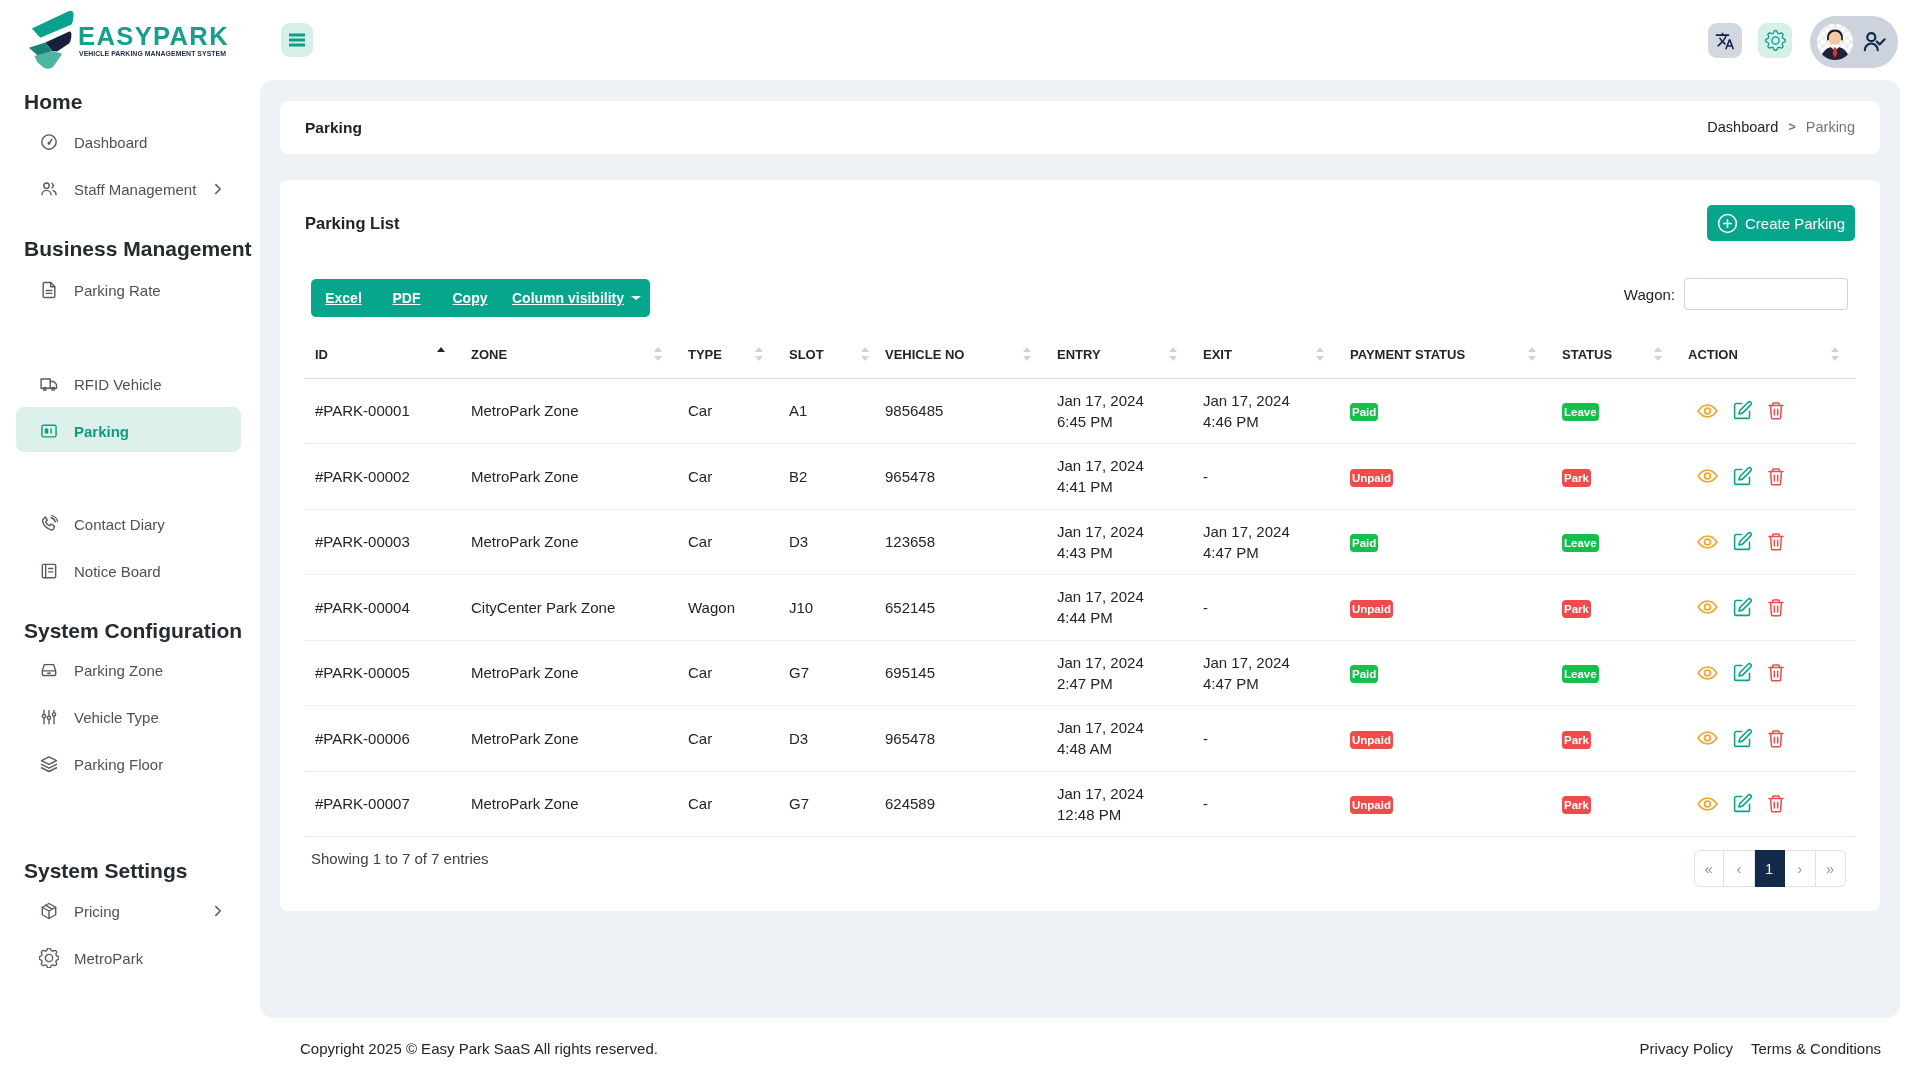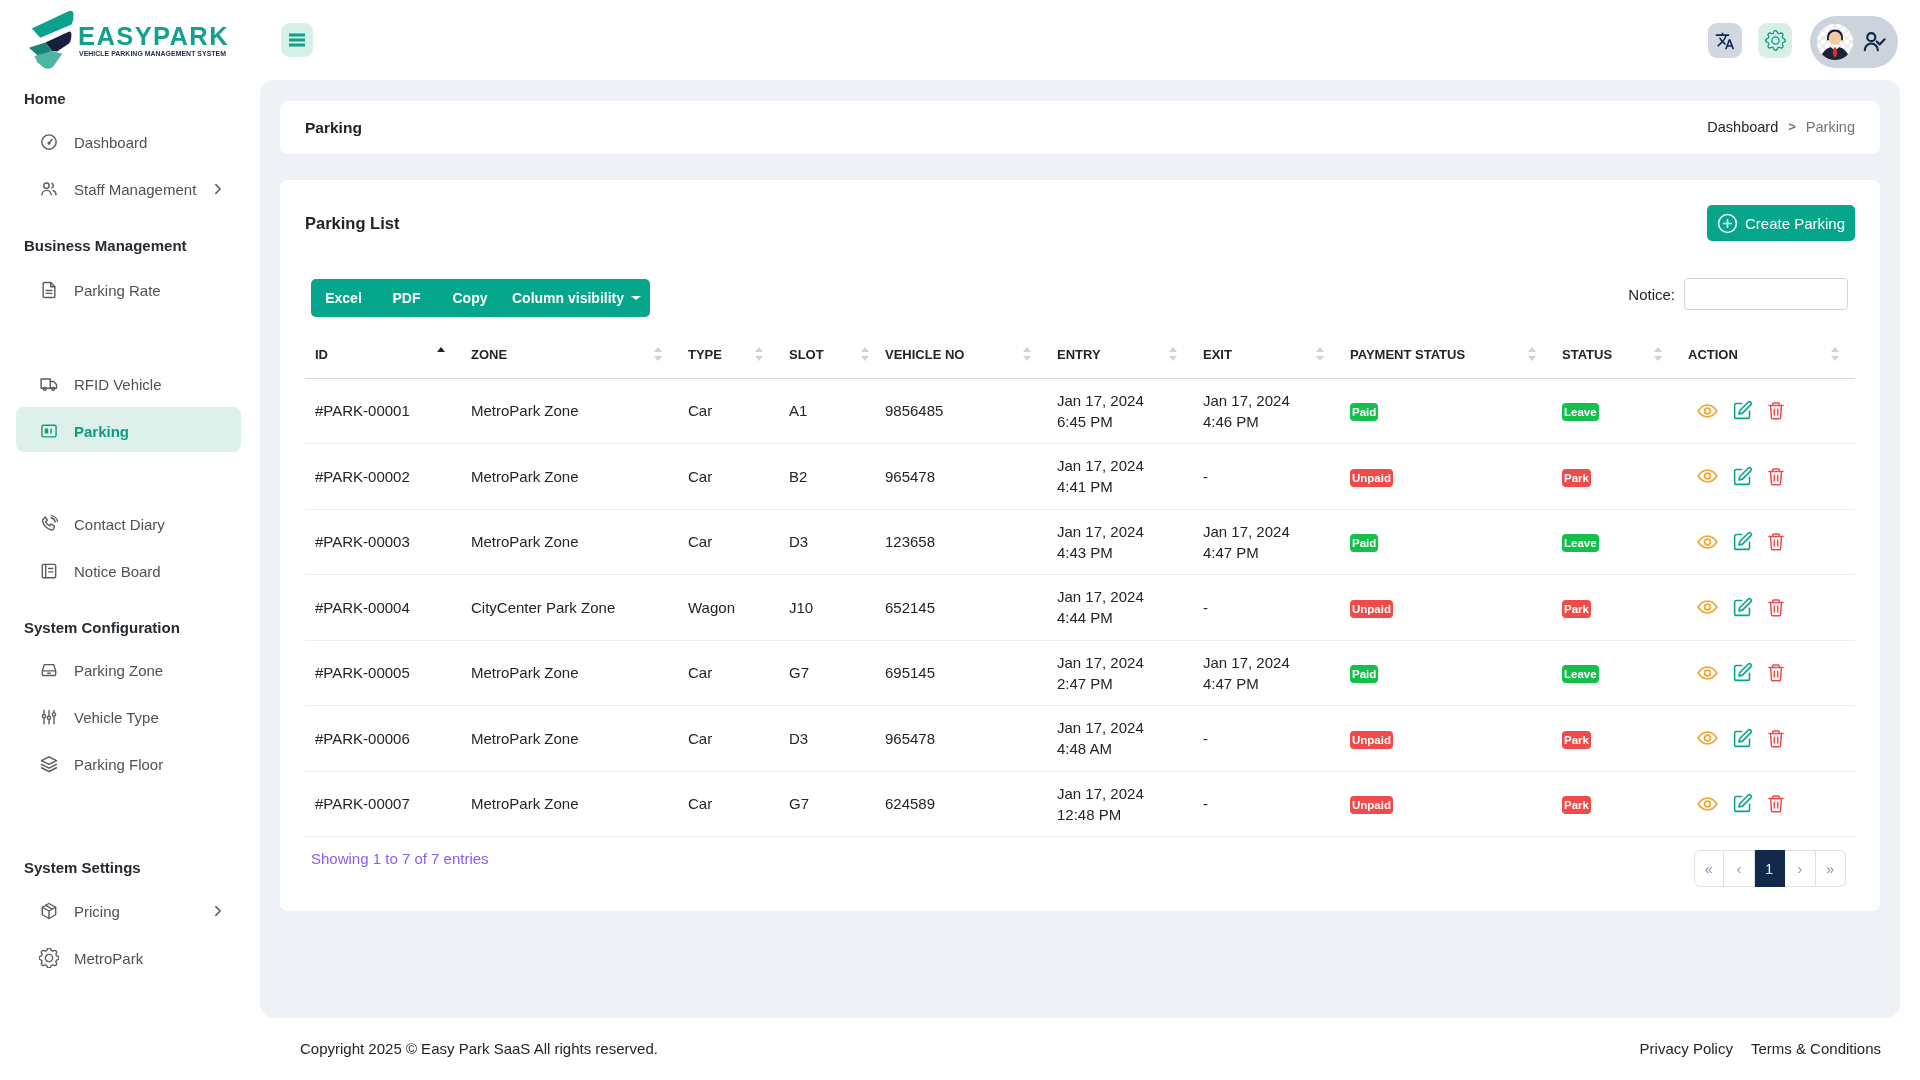--- a/index.html
+++ b/index.html
@@ -1,20 +1,20 @@
 <!DOCTYPE html>
 <html><head>
 <meta charset="utf-8">
 <style>
 * { margin:0; padding:0; box-sizing:border-box; }
 html,body { width:1920px; height:1080px; background:#fff; font-family:"Liberation Sans",sans-serif; overflow:hidden; }
 
 
 #sidebar { position:absolute; left:0; top:0; width:260px; height:1080px; background:#fff; z-index:2; }
-.sec-title { position:absolute; left:24px; font-size:15px; font-weight:bold; color:#252b31; }
+.sec-title { position:absolute; left:24px; font-size:21px; font-weight:bold; color:#252b31; }
 .nav-item { position:absolute; left:0; width:260px; height:47px; }
 .nav-item .ico { position:absolute; left:39px; top:50%; transform:translateY(-50%); width:20px; height:20px; }
 .nav-item .lbl { position:absolute; left:74px; top:50%; transform:translateY(-50%); font-size:15px; color:#4c5258; white-space:nowrap; }
 .nav-item .chev { position:absolute; left:211px; top:50%; transform:translateY(-50%); width:14px; height:14px; }
 .nav-active-bg { position:absolute; left:16px; top:407px; width:225px; height:45px; background:#ddf1ea; border-radius:8px; }
 .nav-item.active .lbl { color:#0c9c84; font-weight:bold; }
 
 
 .icbtn { position:absolute; border-radius:9px; display:flex; align-items:center; justify-content:center; }
 #hamb { left:281px; top:23px; width:32px; height:34px; background:#d6efe7; }
@@ -28,21 +28,21 @@
 .card { position:absolute; background:#fff; border-radius:8px; }
 #card1 { left:20px; top:21px; width:1600px; height:53px; }
 #card1 .title { position:absolute; left:25px; top:0; line-height:53px; font-size:15.5px; font-weight:bold; color:#212529; }
 #crumbs { position:absolute; right:25px; top:0; line-height:53px; font-size:14.5px; color:#6d757d; }
 #crumbs .d { color:#212529; }
 #crumbs .sep { display:inline-block; margin:0 10px; color:#6e767e; font-size:13px; font-weight:bold; position:relative; top:-1px; }
 #card2 { left:20px; top:100px; width:1600px; height:731px; }
 #card2 .title { position:absolute; left:25px; top:25px; line-height:36px; font-size:16.5px; font-weight:bold; color:#212529; }
 #btn-create { position:absolute; right:25px; top:25px; width:148px; height:36px; background:#05a68b; color:#fff; border-radius:5px; font-size:15px; display:flex; align-items:center; justify-content:center; gap:7px; }
 #dtbtns { position:absolute; left:31px; top:99px; height:38px; display:flex; }
-#dtbtns .b { background:#05a68b; color:#fff; font-size:14px; font-weight:bold; display:flex; align-items:center; justify-content:center; }
+#dtbtns .b { background:#05a68b; color:#fff; font-size:14px; font-weight:bold; display:flex; align-items:center; justify-content:center;text-decoration:underline; }
 #dtbtns .b:nth-child(1){width:65px}#dtbtns .b:nth-child(2){width:61px}#dtbtns .b:nth-child(3){width:66px}#dtbtns .b:nth-child(4){width:147px}
 #dtbtns .b:first-child { border-radius:5px 0 0 5px; }
 #dtbtns .b:last-child { border-radius:0 5px 5px 0; }
 .caret { display:inline-block; width:0; height:0; border-left:5px solid transparent; border-right:5px solid transparent; border-top:4.5px solid #fff; margin-left:7px; vertical-align:middle; }
 #searchwrap { position:absolute; right:32px; top:98px; display:flex; align-items:center; }
 #searchwrap label { font-size:15px; color:#212529; margin-right:9px; }
 #searchwrap input { width:164px; height:32px; border:1px solid #ced4da; border-radius:4px; outline:none; }
 
 
 #tbl { position:absolute; left:25px; top:151px; width:1550px; border-collapse:collapse; table-layout:fixed; }
@@ -54,21 +54,21 @@
 .sort i { position:absolute; left:0; width:0; height:0; border-left:4px solid transparent; border-right:4px solid transparent; }
 .sort .up { top:1px; border-bottom:5px solid #cfd3d7; }
 .sort .dn { bottom:1px; border-top:5px solid #cfd3d7; }
 .sort .on { border-bottom-color:#212529; }
 .badge { display:inline-block; padding:3px 2px; border-radius:4px; font-size:11.5px; font-weight:bold; color:#fff; line-height:12px; }
 .bg-g { background:#14bf4b; }
 .bg-r { background:#f04b4b; }
 .acts { display:flex; gap:13px; align-items:center; padding-left:8px; }
 
 
-#info { position:absolute; left:31px; top:670px; font-size:15px; color:#8b5cf6; }
+#info { position:absolute; left:31px; top:670px; font-size:15px; color:#404040; }
 #pager { position:absolute; right:34px; top:670px; height:37px; display:flex; }
 #pager .pg { width:30.5px; height:37px; border:1px solid #dee2e6; border-left:none; background:#fff; color:#7e96ad; font-size:14px; display:flex; align-items:center; justify-content:center; }
 #pager .pg:first-child { border-left:1px solid #dee2e6; border-radius:6px 0 0 6px; }
 #pager .pg:last-child { border-radius:0 6px 6px 0; }
 #pager .cur { background:#13294a; color:#fff; border-color:#13294a; }
 
 
 #footer { position:absolute; left:0; top:1018px; width:1920px; height:78px; background:#fff; }
 #footer .l { position:absolute; left:300px; top:0; line-height:62px; font-size:15px; color:#212529; }
 #footer .r { position:absolute; right:39px; top:0; line-height:62px; font-size:15px; color:#212529; }
@@ -91,21 +91,21 @@
         </svg>
       Create Parking
     </div>
     <div id="dtbtns">
       <div class="b">Excel</div>
         <div class="b">PDF</div>
         <div class="b">Copy</div>
         <div class="b">Column visibility<span class="caret"></span></div>
     </div>
     <div id="searchwrap">
-        <label>Notice:</label>
+        <label>Wagon:</label>
         <input style="">
       </div>
     <table id="tbl">
       <colgroup>
           <col style="width:156px">
           <col style="width:217px">
           <col style="width:101px">
           <col style="width:106px">
           <col style="width:162px">
           <col style="width:146px">

